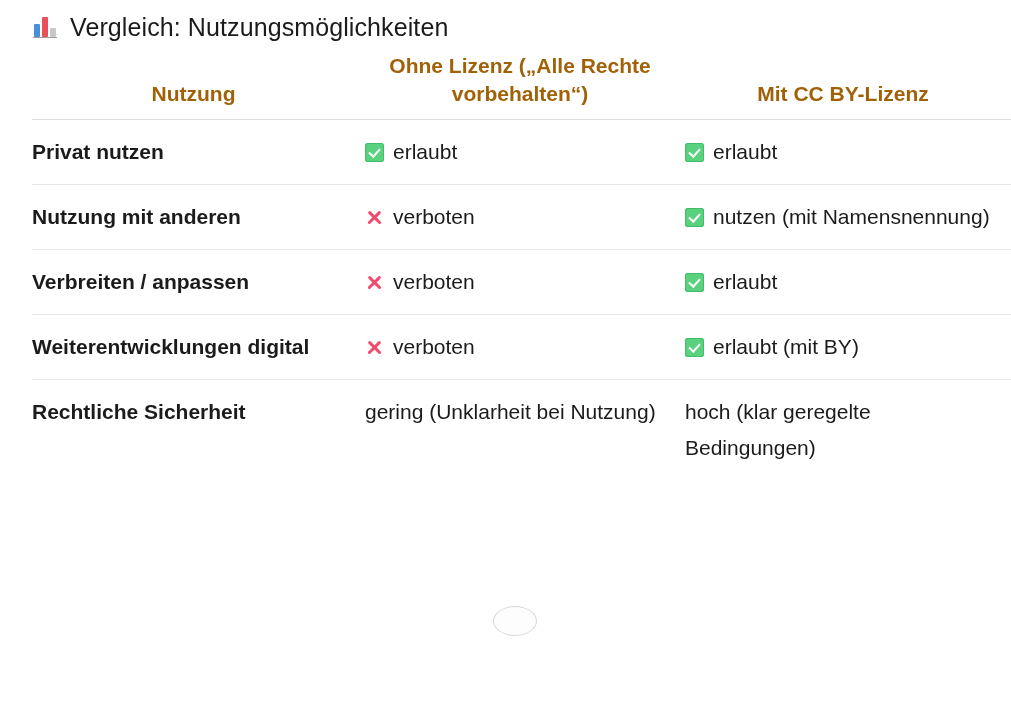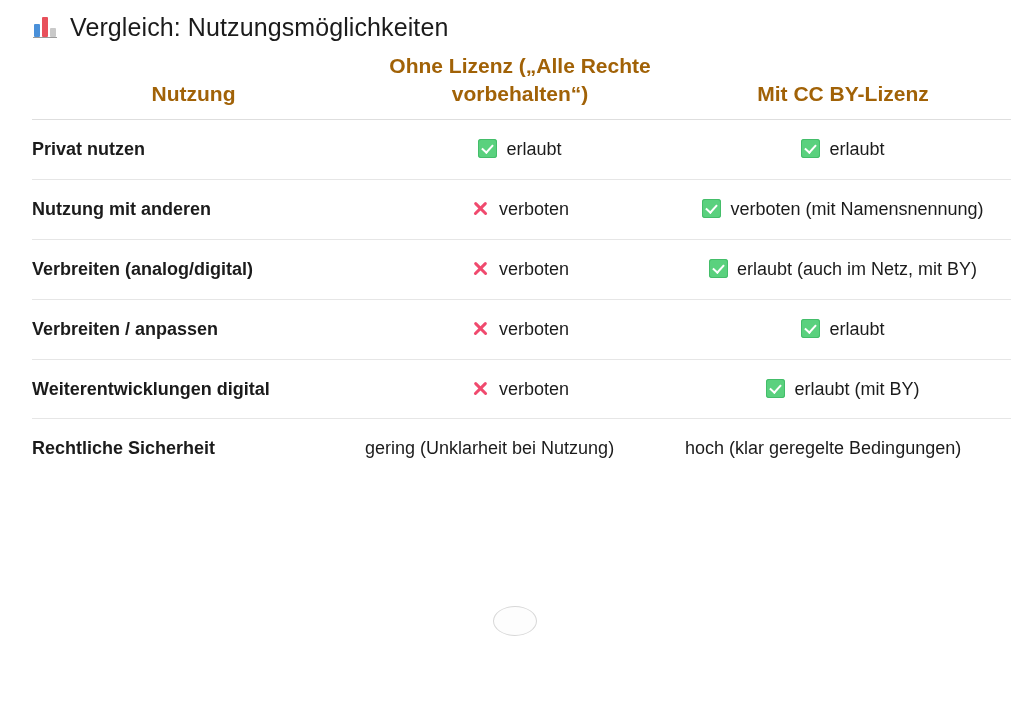--- a/index.html
+++ b/index.html
@@ -78,21 +78,21 @@
     font-weight: 700;
     color: #a16207;
     padding: 6px 10px 10px 0;
     line-height: 1.35;
     border-bottom: 1px solid #dedede;
   }
   table.cmp th.h1, table.cmp th.h2 { padding-left: 0; }
 
   table.cmp td {
     vertical-align: top;
-    font-size: 18px;
+    font-size: 21px;
     line-height: 1.72;
     padding: 14px 10px 14px 0;
     border-bottom: 1px solid #e6e6e6;
     color: #1b1b1b;
   }
   table.cmp td.label {
     font-weight: 700;
   }
   table.cmp tr:last-child td {
     border-bottom: none;
@@ -135,21 +135,20 @@
     width: 17px;
     height: 3.4px;
     border-radius: 2px;
     background: #f04a6e;
   }
   .mark.no::before { transform: rotate(45deg); }
   .mark.no::after  { transform: rotate(-45deg); }
 
   .cellwrap {
     display: block;
-    text-align: center;
   }
 
   .bottom-artifact {
     position: absolute;
     left: 493px;
     bottom: -14px;
     width: 42px;
     height: 28px;
     border: 1.5px solid #d8d8d8;
     border-radius: 50%;
@@ -202,38 +201,25 @@
 
       <tr>
         <td class="label">Nutzung mit anderen</td>
         <td>
           <span class="cellwrap">
             <span class="mark no"></span><span>verboten</span>
           </span>
         </td>
         <td>
           <span class="cellwrap">
-            <span class="mark ok"></span><span>verboten (mit Namensnennung)</span>
-          </span>
-        </td>
-      </tr>
-
-      <tr>
-        <td class="label">Verbreiten (analog/digital)</td>
-        <td>
-          <span class="cellwrap">
-            <span class="mark no"></span><span>verboten</span>
-          </span>
-        </td>
-        <td>
-          <span class="cellwrap">
-            <span class="mark ok"></span><span>erlaubt (auch im Netz, mit BY)</span>
-          </span>
-        </td>
-      </tr>
+            <span class="mark ok"></span><span>nutzen (mit Namensnennung)</span>
+          </span>
+        </td>
+      </tr>
+
 
       <tr>
         <td class="label">Verbreiten / anpassen</td>
         <td>
           <span class="cellwrap">
             <span class="mark no"></span><span>verboten</span>
           </span>
         </td>
         <td>
           <span class="cellwrap">

